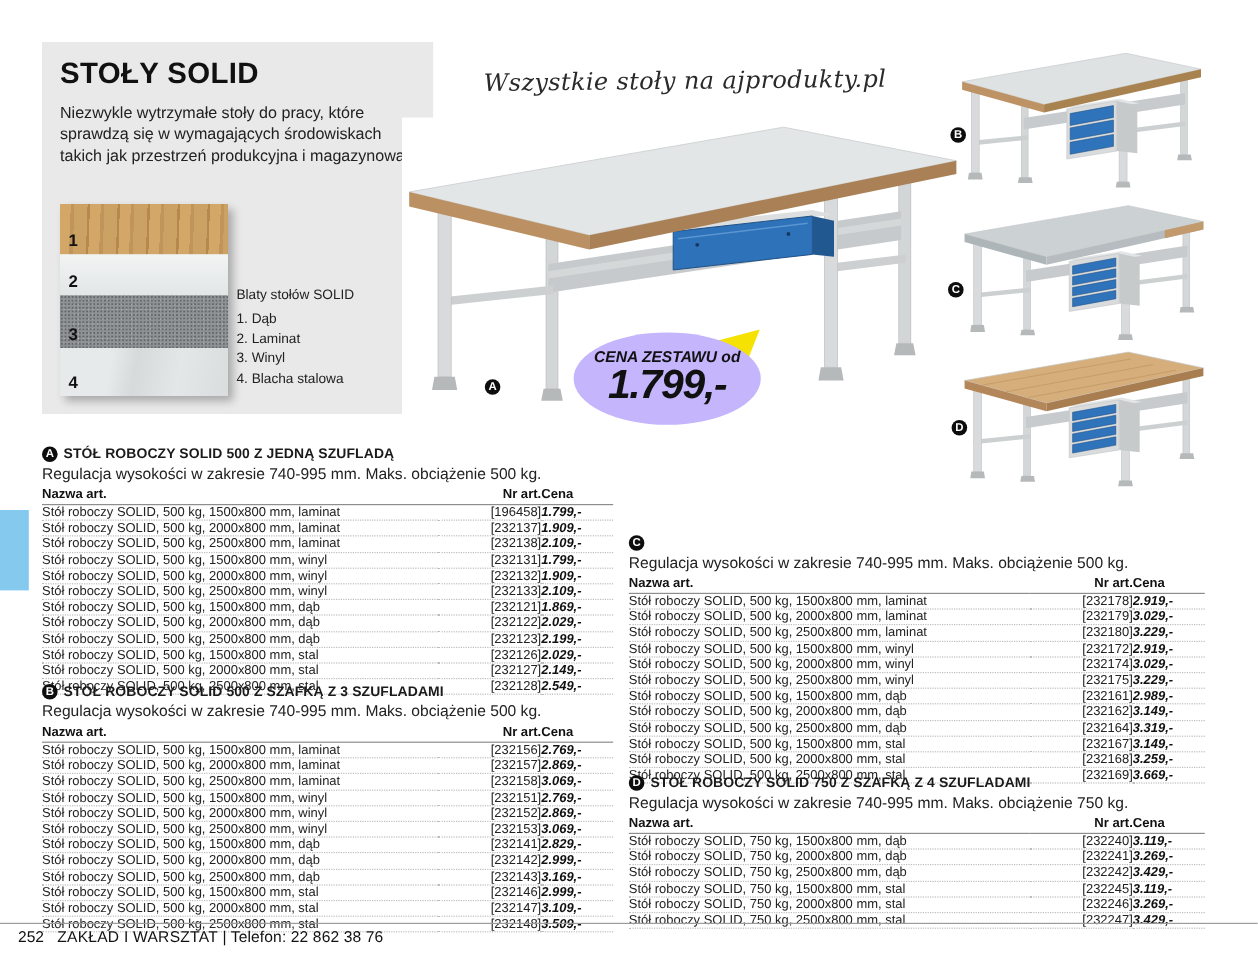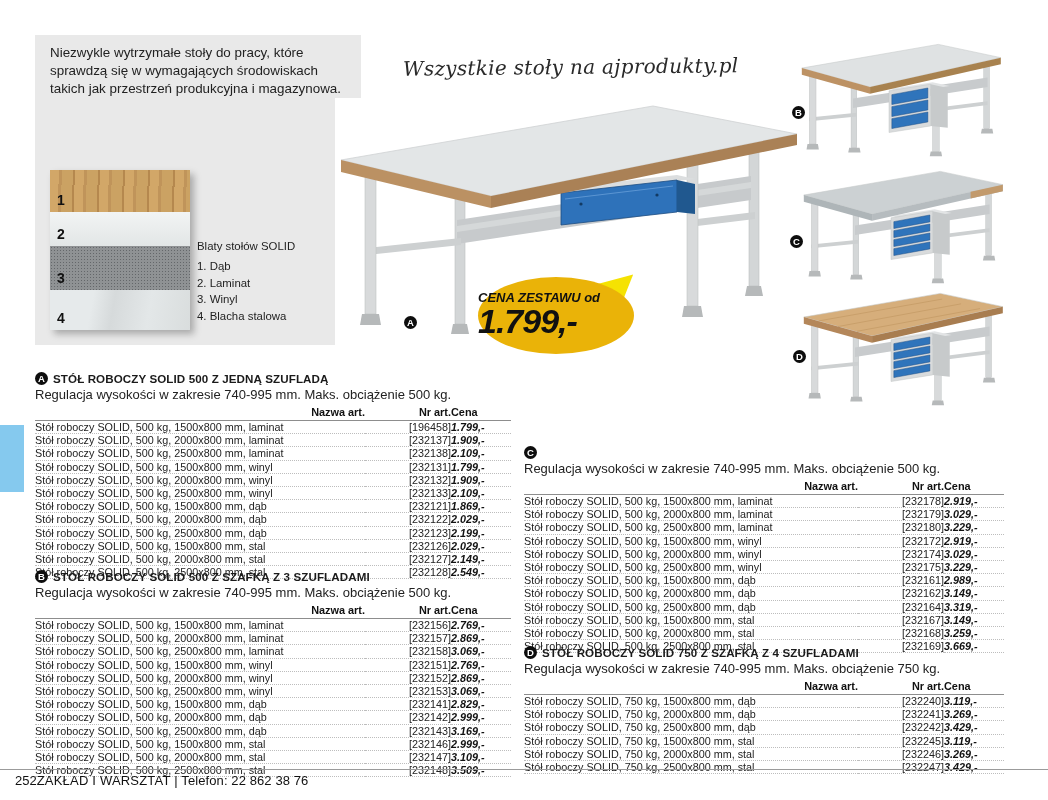--- a/index.html
+++ b/index.html
@@ -32,51 +32,52 @@
         font-size:20px;color:#2a2a2a;transform:rotate(-.6deg);letter-spacing:.3px}
 
   
   .plabel{width:13px;height:13px;border-radius:50%;background:#0d0d0d;color:#fff;
           font-size:9.5px;font-weight:bold;display:flex;align-items:center;justify-content:center;line-height:1}
   .bench-wrap{background:#fff}
 
   
   .tail{left:598px;top:266px;width:0;height:0;border-style:solid;border-width:0 7px 32px 28px;
         border-color:transparent transparent #f5e202 transparent;transform:rotate(34deg)}
-  .bubble{left:478px;top:277px;width:156px;height:77px;background:#eab308;border-radius:50%;text-align:left;z-index:3}
+  .bubble{left:478px;top:277px;width:156px;height:77px;background:#c4b5fd;border-radius:50%;text-align:center;z-index:3}
   .bubble .l1{margin-top:13px;font-size:13px;font-weight:bold;font-style:italic;color:#111}
   .bubble .pr{font-size:34px;font-weight:bold;font-style:italic;letter-spacing:-1px;margin-top:-3px;color:#111}
 
   
   .ptable{position:absolute}
   .sec-head{display:flex;align-items:center;gap:5px}
   .sec-head h3{margin:0;font-size:11.6px;letter-spacing:.1px}
   .sec-sub{margin:2px 0 4px;font-size:13px;color:#222}
   table{width:100%;border-collapse:collapse;table-layout:fixed}
-  th{font-size:10.9px;text-align:right;border-bottom:1px solid #8d8d8d;padding:0 0 2px;color:#111}
+  th{font-size:10.9px;text-align:left;border-bottom:1px solid #8d8d8d;padding:0 0 2px;color:#111}
   td{font-size:10.8px;line-height:12.2px;height:12.2px;padding:0;border-bottom:1px dotted #bdbdbd;
      white-space:nowrap;overflow:hidden;color:#222}
   .c-nr{width:86px;text-align:right}
   .c-price{width:60px;text-align:left}
   td.c-price{font-weight:bold;font-style:italic;color:#111}
 
   
   .fline{left:0;top:769px;width:1048px;height:1px;background:#9b9b9b}
-  .footer{left:15px;top:773px;font-size:13px;display:flex;align-items:baseline;color:#111}
+  .footer{left:15px;top:773px;font-size:13px;display:flex;gap:11px;align-items:baseline;color:#111}
   .footer .sec{font-weight:normal;letter-spacing:.2px}
   .footer .rest{letter-spacing:.1px}
 
   .tab{left:0;top:425px;width:24px;height:67px;background:#85c9ee}
 </style>
 </head>
 <body>
 
 <div class="abs tab"></div>
 
 <div class="abs intro">
+  <h1>STOŁY SOLID</h1>
   <p>Niezwykle wytrzymałe stoły do pracy, które sprawdzą się w wymagających środowiskach takich jak przestrzeń produkcyjna i magazynowa.</p>
 </div>
 
 <div class="abs sample">
   <div class="band b-wood">
       <span class="num">1</span>
     </div>
   <div class="band b-lam">
       <span class="num">2</span>
     </div>

